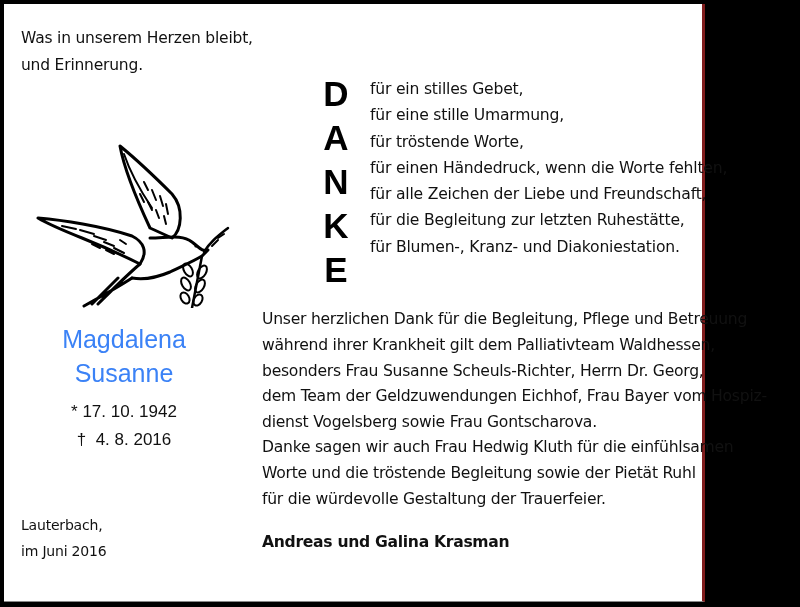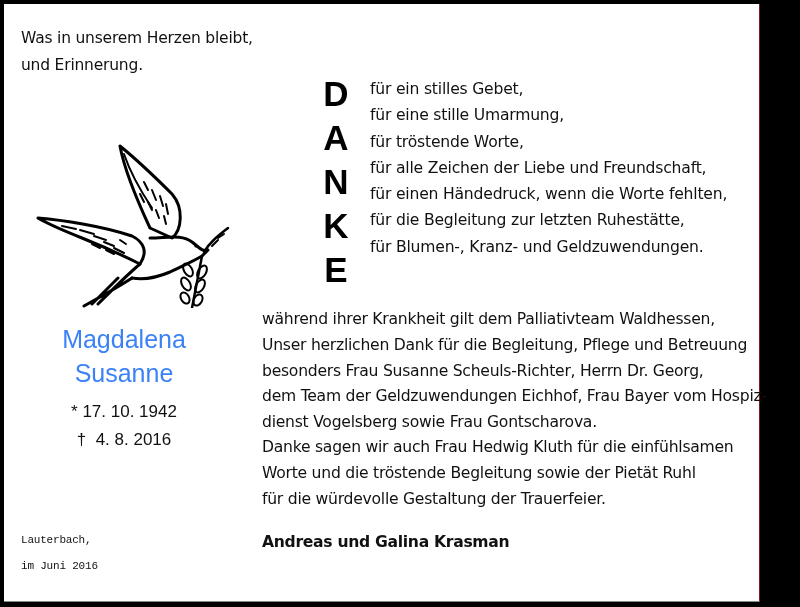--- a/index.html
+++ b/index.html
@@ -4,23 +4,23 @@
 <style>
   html, body { margin: 0; padding: 0; }
   body {
     width: 800px; height: 607px; overflow: hidden;
     background: #000;
     font-family: "DejaVu Sans", "Liberation Sans", sans-serif;
     color: #111;
   }
   .page {
     position: absolute; left: 4px; top: 4px;
-    width: 756px; height: 598px;
+    width: 701px; height: 598px;
     background: #fff;
-    border-right: 1px solid #7f1d1d;
+    border-right: 3px solid #7f1d1d;
     border-bottom: 1px solid #888;
     box-sizing: border-box;
   }
   .abs { position: absolute; }
   .motto {
     left: 17px; top: 21px;
     font-size: 15.5px; line-height: 27px;
     letter-spacing: -0.2px;
   }
   .motto div { white-space: nowrap; }
@@ -46,21 +46,21 @@
   }
   .reasons div { white-space: nowrap; }
   .para {
     left: 258px; font-size: 15.6px; line-height: 25.8px;
     letter-spacing: -0.25px;
   }
   .para div { white-space: nowrap; }
   .para1 { top: 303px; }
   .para2 { top: 431px; }
   .place {
-    left: 17px; top: 523px; font-size: 11px; line-height: 26px; letter-spacing: -0.2px; font-family: Liberation Mono, monospace;
+    left: 17px; top: 508px; font-size: 14px; line-height: 26px; letter-spacing: -0.2px;
   }
   .signature {
     left: 258px; top: 525px; font-size: 15.6px; line-height: 26px; letter-spacing: -0.2px;
   }
   .signature .names { font-weight: bold; letter-spacing: -0.3px; }
 </style>
 </head>
 <body>
 
 <div class="page">
@@ -110,29 +110,29 @@
     <div>A</div>
     <div>N</div>
     <div>K</div>
     <div>E</div>
   </div>
 
   <div class="abs reasons">
     <div>für ein stilles Gebet,</div>
     <div>für eine stille Umarmung,</div>
     <div>für tröstende Worte,</div>
+    <div>für einen Händedruck, wenn die Worte fehlten,</div>
     <div>für alle Zeichen der Liebe und Freundschaft,</div>
-    <div>für einen Händedruck, wenn die Worte fehlten,</div>
     <div>für die Begleitung zur letzten Ruhestätte,</div>
-    <div>für Blumen-, Kranz- und Geldzuwendungen.</div>
+    <div>für Blumen-, Kranz- und Diakoniestation.</div>
   </div>
 
   <div class="abs para para1">
+    <div>Unser herzlichen Dank für die Begleitung, Pflege und Betreuung</div>
     <div>während ihrer Krankheit gilt dem Palliativteam Waldhessen,</div>
-    <div>Unser herzlichen Dank für die Begleitung, Pflege und Betreuung</div>
     <div>besonders  Frau Susanne Scheuls-Richter, Herrn Dr. Georg,</div>
     <div>dem Team der Geldzuwendungen Eichhof, Frau Bayer vom Hospiz-</div>
     <div>dienst Vogelsberg sowie Frau Gontscharova.</div>
   </div>
 
   <div class="abs para para2">
     <div>Danke sagen wir auch Frau Hedwig Kluth für die einfühlsamen</div>
     <div>Worte und die tröstende Begleitung sowie der Pietät Ruhl</div>
     <div>für die würdevolle Gestaltung der Trauerfeier.</div>
   </div>

